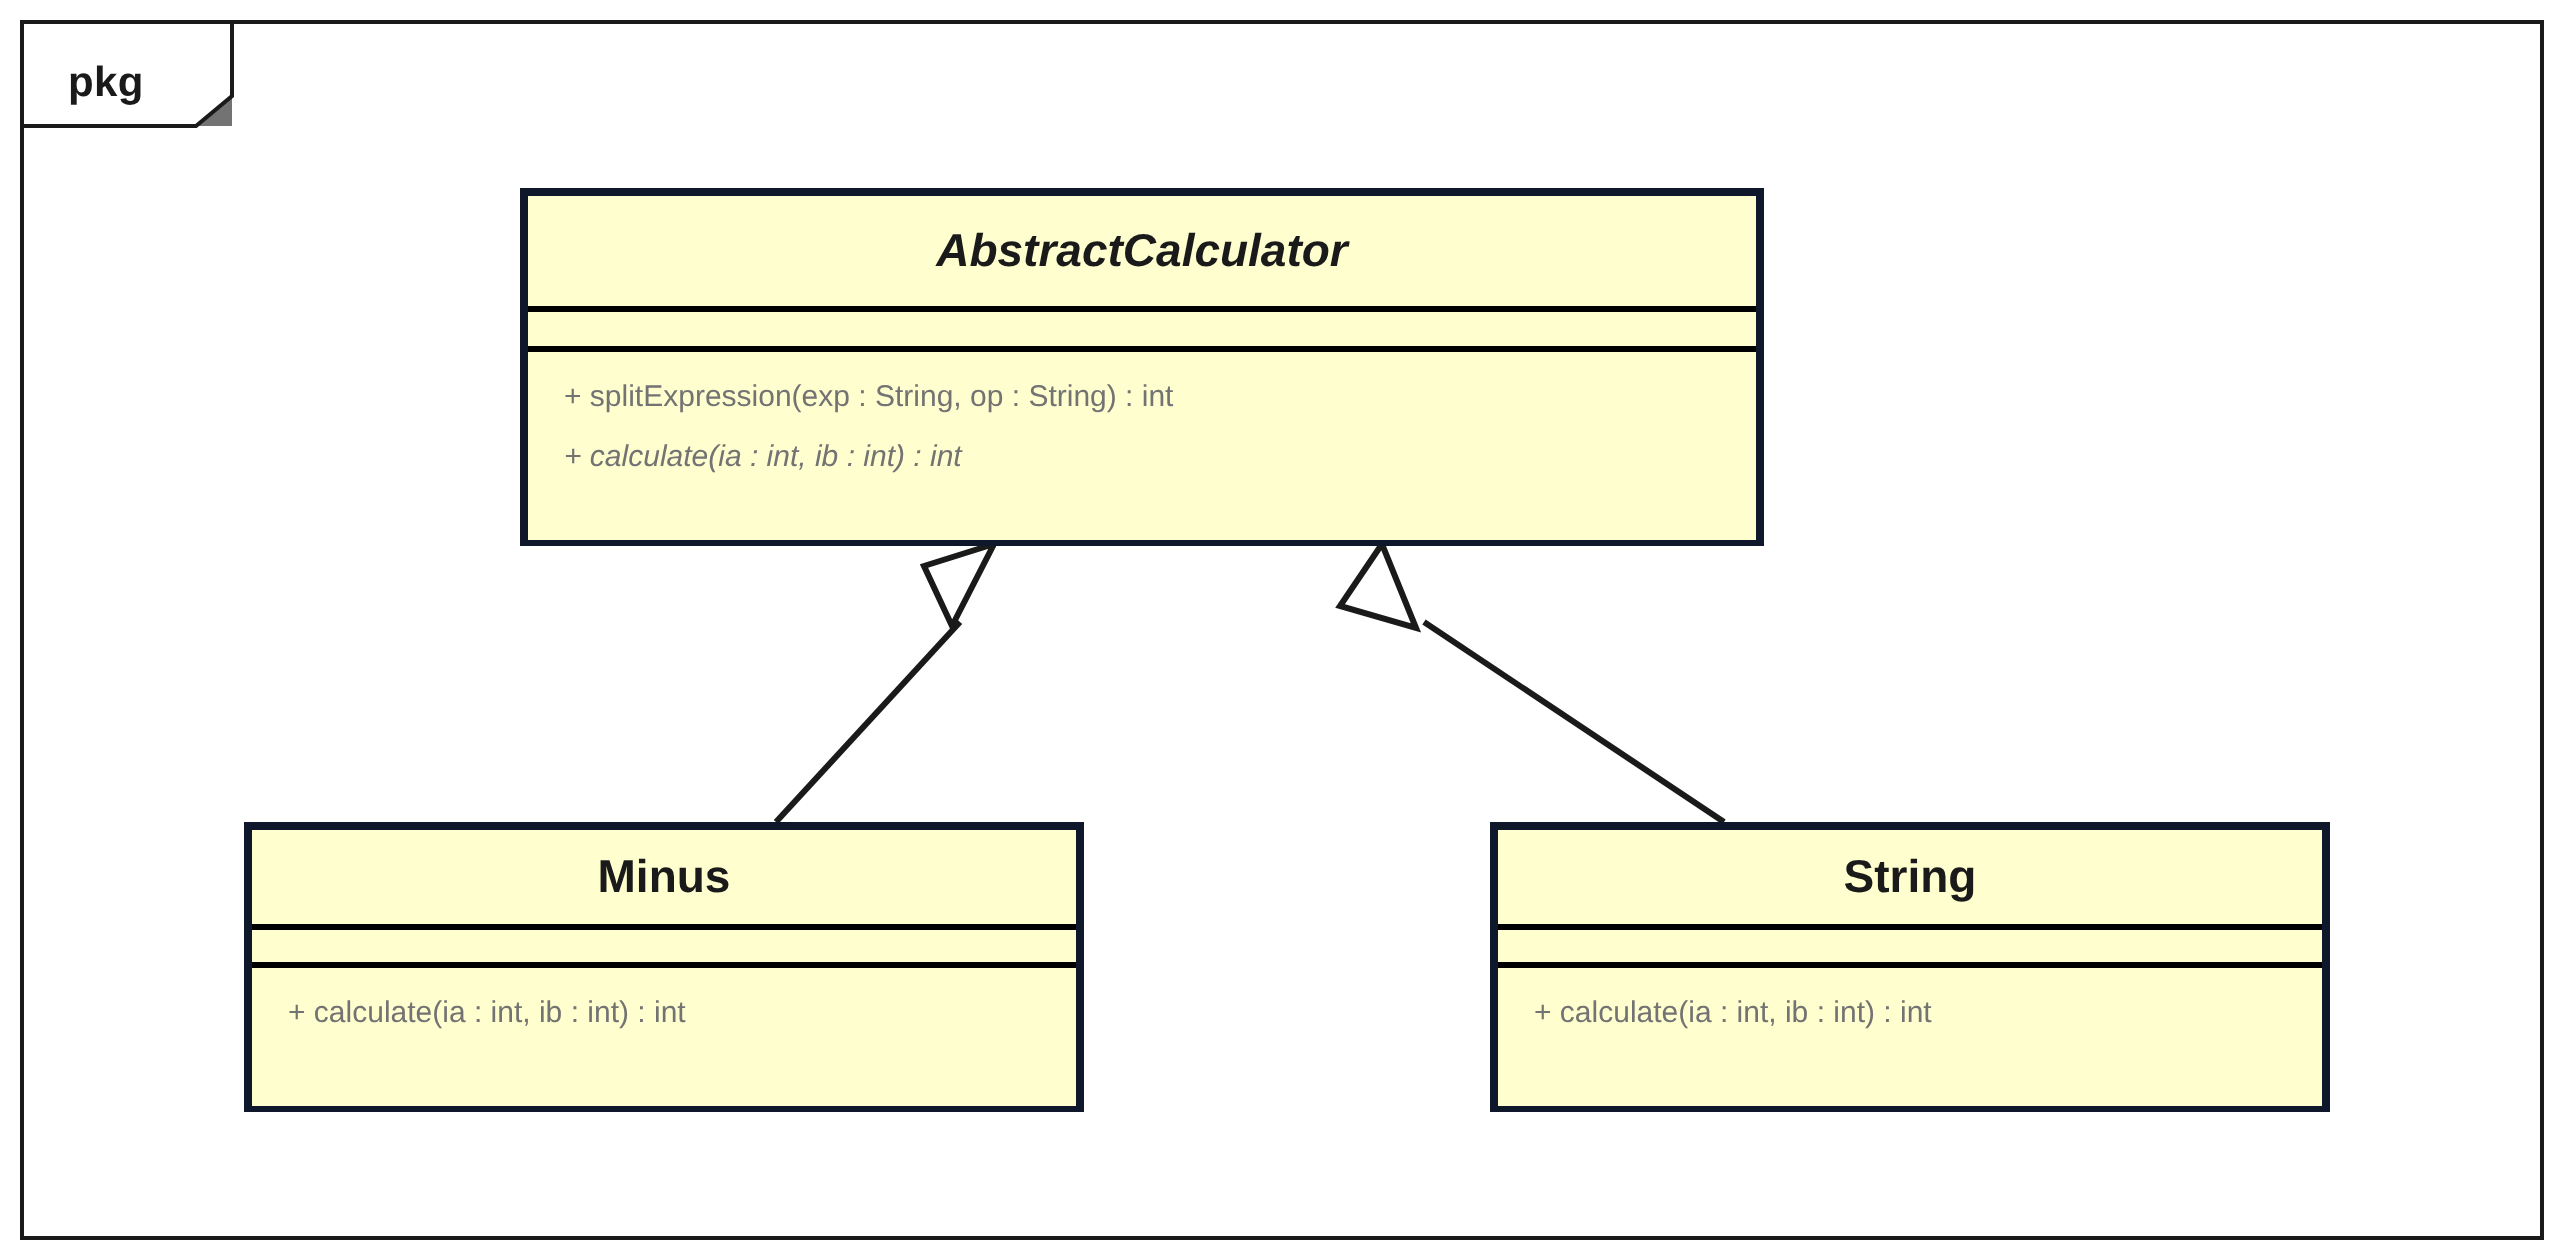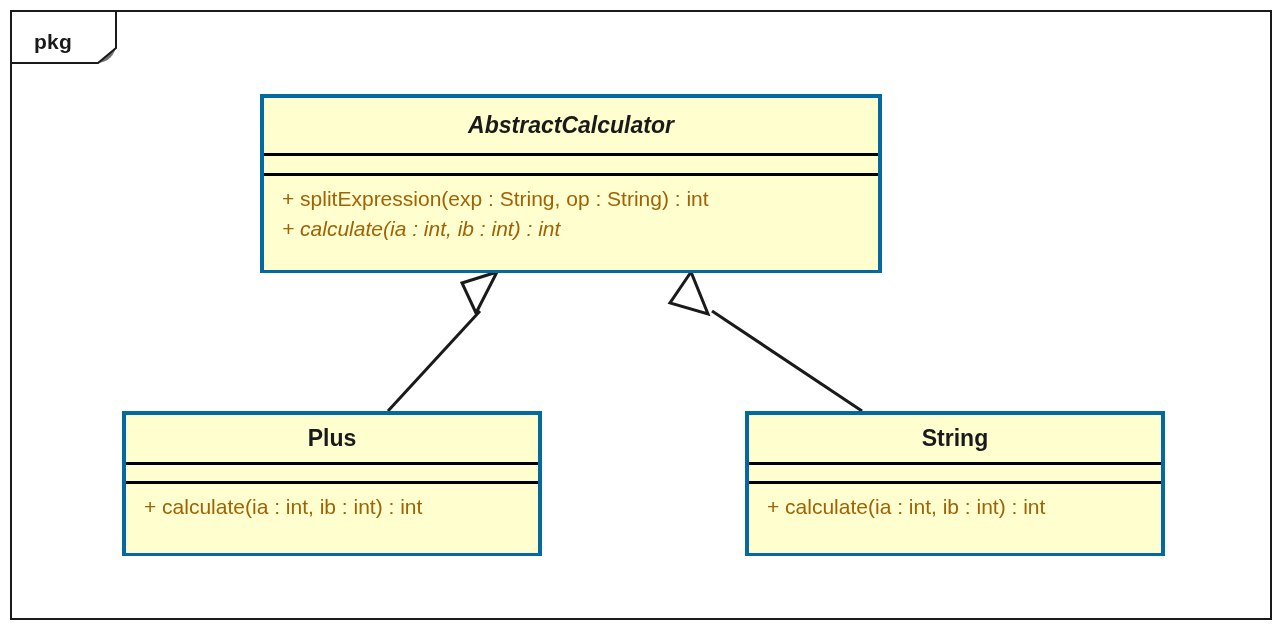--- a/index.html
+++ b/index.html
@@ -30,21 +30,20 @@
     border: 2px solid #1a1a1a;
     background: #ffffff;
   }
   .pkg-tab {
     position: absolute;
     left: 10px;
     top: 10px;
     width: 106px;
     height: 53px;
     background: #737373;
-    border-radius: 19px;
   }
   .pkg-tab-svg {
     position: absolute;
     left: 0;
     top: 0;
     display: block;
   }
   .pkg-label {
     position: absolute;
     left: 24px;
@@ -65,21 +64,21 @@
     width: 1282px;
     height: 628px;
     pointer-events: none;
   }
 
   
   .uml-class {
     position: absolute;
     box-sizing: border-box;
     background: #fefece;
-    border: 4px solid #0369a1;
+    border: 4px solid #0f172a;
   }
   .uml-compartment {
     box-sizing: border-box;
     background: #fefece;
   }
   .cmp-name {
     display: flex;
     align-items: center;
     justify-content: center;
     border-bottom: 3px solid #000000;
@@ -93,22 +92,22 @@
   .class-title {
     font-size: 23px;
     font-weight: bold;
     color: #1a1a1a;
     white-space: nowrap;
   }
   .class-title.abstract {
     font-style: italic;
   }
   .op-line {
-    font-size: 21px;
-    color: #a16207;
+    font-size: 15px;
+    color: #737373;
     line-height: 30px;
     white-space: nowrap;
   }
   .op-line.abstract-op {
     font-style: italic;
   }
 
   
   #class-abstractcalculator {
     left: 260px;
@@ -173,21 +172,21 @@
     </div>
     <div class="uml-compartment cmp-attrs"></div>
     <div class="uml-compartment cmp-ops">
       <div class="op-line">+ splitExpression(exp : String, op : String) : int</div>
       <div class="op-line abstract-op">+ calculate(ia : int, ib : int) : int</div>
     </div>
   </div>
 
   <div class="uml-class" id="class-plus">
     <div class="uml-compartment cmp-name">
-      <span class="class-title">Plus</span>
+      <span class="class-title">Minus</span>
     </div>
     <div class="uml-compartment cmp-attrs"></div>
     <div class="uml-compartment cmp-ops">
       <div class="op-line">+ calculate(ia : int, ib : int) : int</div>
     </div>
   </div>
 
   <div class="uml-class" id="class-minus">
     <div class="uml-compartment cmp-name">
       <span class="class-title">String</span>

